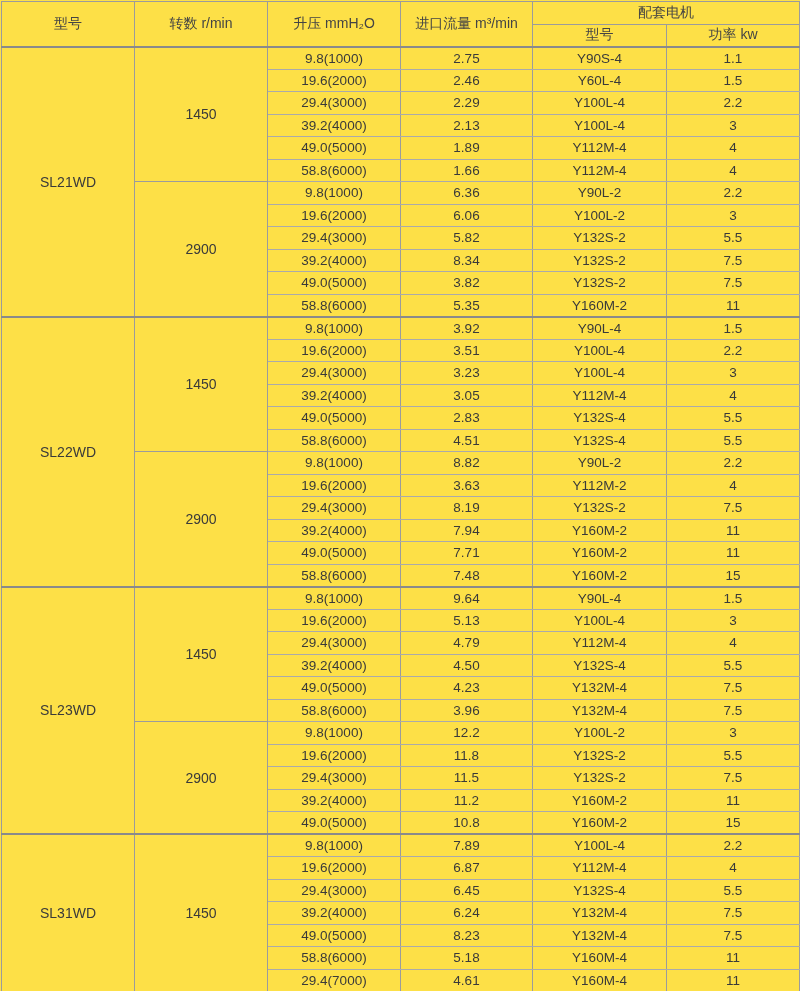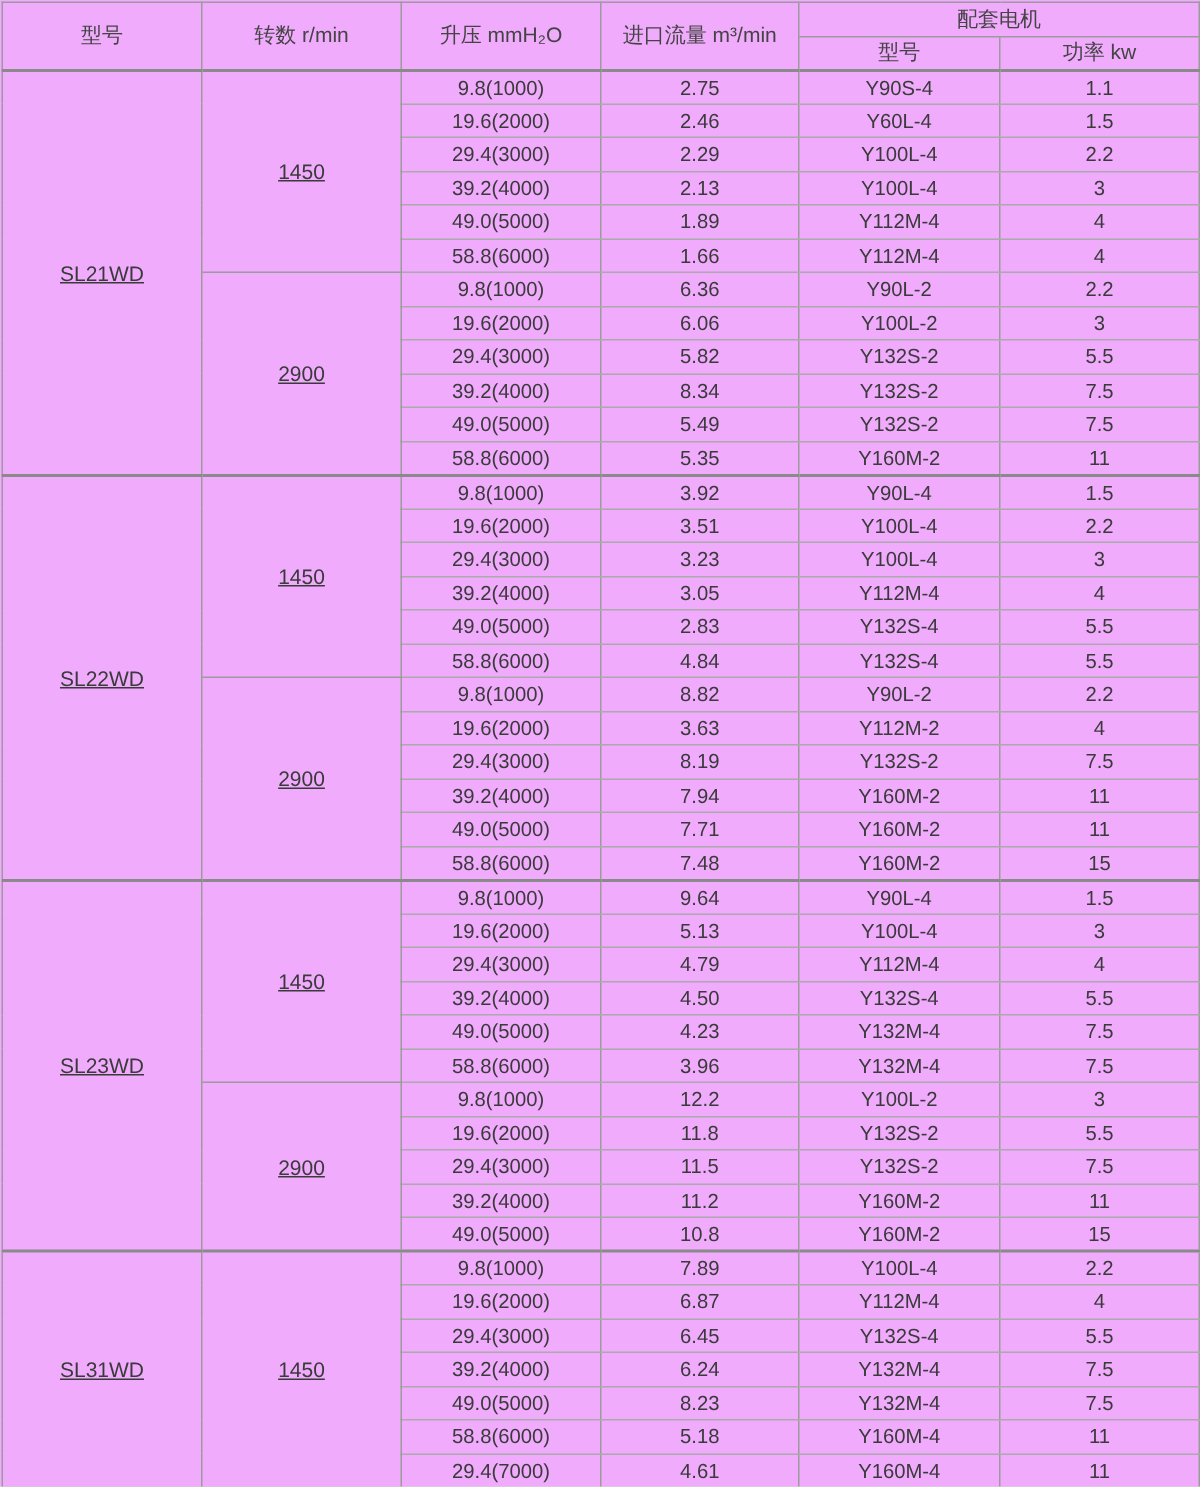--- a/index.html
+++ b/index.html
@@ -4,21 +4,21 @@
 <style>
   * { box-sizing: border-box; margin: 0; padding: 0; }
   html, body {
     background: #ffffff;
     width: 800px;
     font-family: "Liberation Sans", "DejaVu Sans", sans-serif;
   }
   .page {
     width: 800px;
     height: 991px;
-    background: #f0abfc;
+    background: #fde047;
     padding: 1px;
   }
   table.spec {
     border-collapse: collapse;
     table-layout: fixed;
     width: 798px;
     color: #3a3a3a;
     font-size: 13.5px;
   }
   table.spec th, table.spec td {
@@ -31,21 +31,20 @@
     overflow: hidden;
     white-space: nowrap;
   }
   table.spec thead th {
     font-size: 14px;
     color: #444444;
   }
   table.spec td.model-cell,
   table.spec td.speed-cell {
     font-size: 14px;
-    text-decoration: underline;
   }
   
   table.spec tr.group-start td { border-top: 2px solid #8a8a8a; }
   
   table.spec td.data-cell { border-top-color: #aaaaaa; border-bottom-color: #aaaaaa; }
   
   table.spec { border: 1px solid #8a8a8a; }
 </style>
 </head>
 <body>
@@ -132,21 +131,21 @@
           <td class="data-cell">5.5</td>
         </tr>
         <tr>
           <td class="data-cell">39.2(4000)</td>
           <td class="data-cell">8.34</td>
           <td class="data-cell">Y132S-2</td>
           <td class="data-cell">7.5</td>
         </tr>
         <tr>
           <td class="data-cell">49.0(5000)</td>
-          <td class="data-cell">5.49</td>
+          <td class="data-cell">3.82</td>
           <td class="data-cell">Y132S-2</td>
           <td class="data-cell">7.5</td>
         </tr>
         <tr>
           <td class="data-cell">58.8(6000)</td>
           <td class="data-cell">5.35</td>
           <td class="data-cell">Y160M-2</td>
           <td class="data-cell">11</td>
         </tr>
         <tr class="group-start">
@@ -176,21 +175,21 @@
           <td class="data-cell">4</td>
         </tr>
         <tr>
           <td class="data-cell">49.0(5000)</td>
           <td class="data-cell">2.83</td>
           <td class="data-cell">Y132S-4</td>
           <td class="data-cell">5.5</td>
         </tr>
         <tr>
           <td class="data-cell">58.8(6000)</td>
-          <td class="data-cell">4.84</td>
+          <td class="data-cell">4.51</td>
           <td class="data-cell">Y132S-4</td>
           <td class="data-cell">5.5</td>
         </tr>
         <tr>
           <td rowspan="6" class="speed-cell">2900</td>
           <td class="data-cell">9.8(1000)</td>
           <td class="data-cell">8.82</td>
           <td class="data-cell">Y90L-2</td>
           <td class="data-cell">2.2</td>
         </tr>

